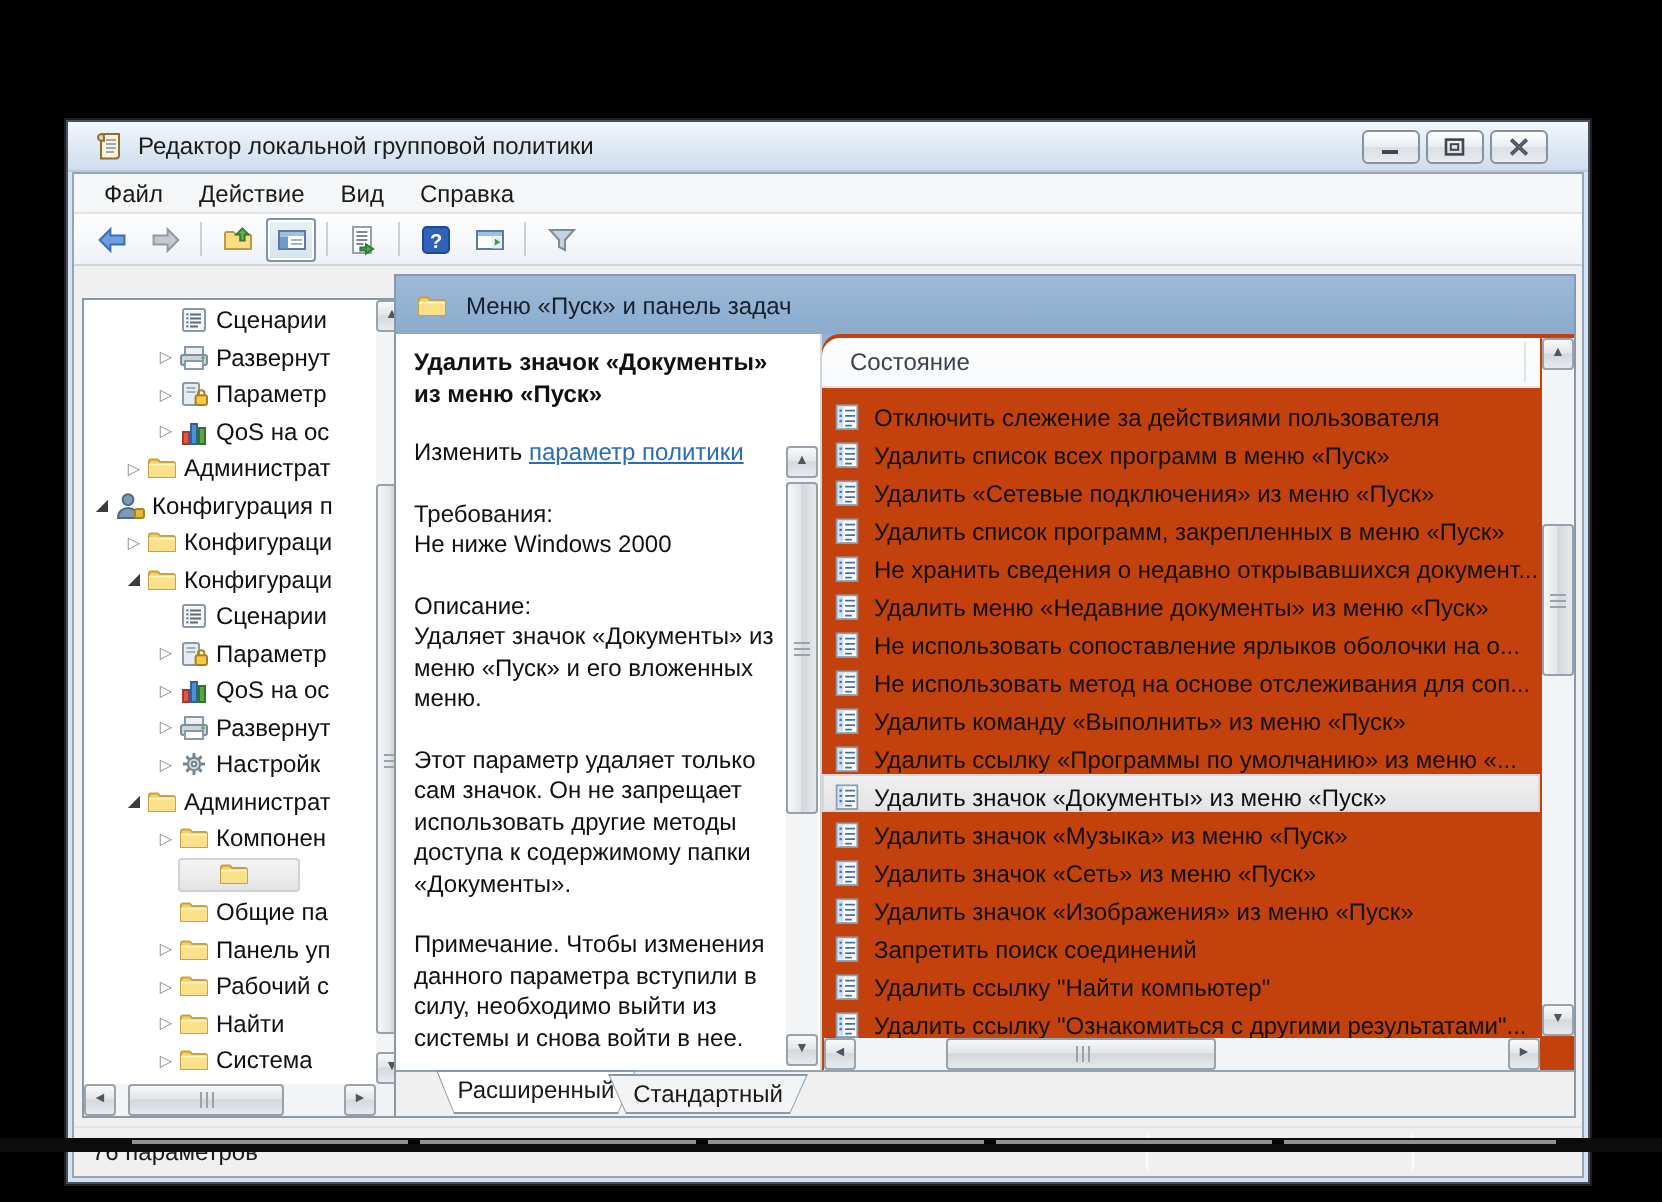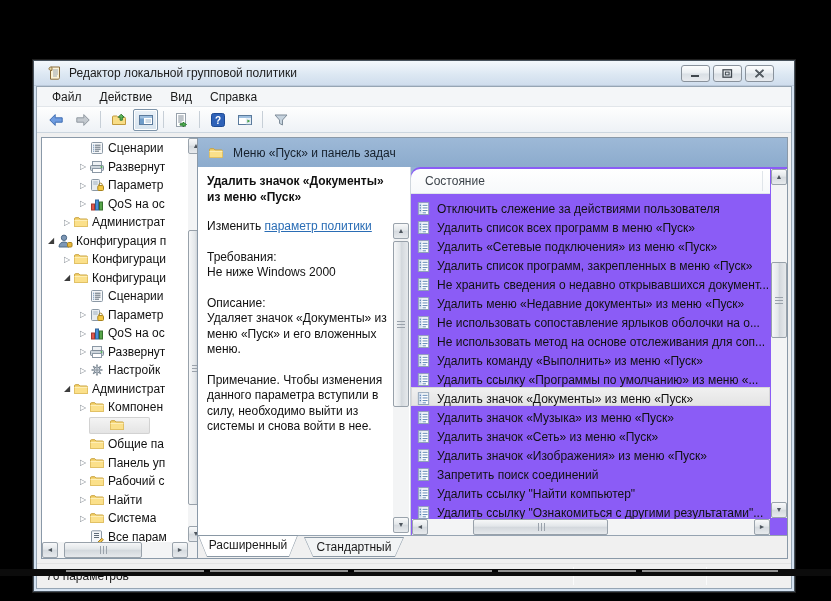--- a/index.html
+++ b/index.html
@@ -27,21 +27,21 @@
   .toolbar{height:26px;display:flex;align-items:center;padding-left:6px;gap:2px;
            background:linear-gradient(#fefefe,#eef2f6);border-bottom:1px solid #ccd6df;}
   .tb-btn{width:25px;height:22px;display:flex;align-items:center;justify-content:center;
           background:transparent;border:1px solid transparent;border-radius:2px;padding:0;}
   .tb-btn.pressed{border-color:#7d93a8;background:linear-gradient(#eaf1f8,#d7e3ee);box-shadow:inset 0 0 0 1px #fff;}
   .tb-sep{width:1px;height:17px;background:#c7cfd7;margin:0 3px;}
 
   .content{position:absolute;left:0;right:0;top:46px;bottom:25px;}
 
   
-  .tree-panel{position:absolute;left:4px;top:4px;bottom:4px;width:164px;background:#fff;border:1px solid #8a99a8;}
+  .tree-panel{position:absolute;left:4px;top:16px;bottom:4px;width:164px;background:#fff;border:1px solid #8a99a8;}
   .tree-rows{position:absolute;left:0;top:1px;right:16px;bottom:16px;overflow:hidden;}
   .tree-row{height:18.5px;display:flex;align-items:center;white-space:nowrap;font-size:12px;color:#111;}
   .expander{width:12px;flex:none;text-align:center;font-size:8px;color:#848b93;}
   .expander.open{color:#3c3c3c;}
   .sel-wrap{display:flex;align-items:center;height:17px;border-radius:2px;padding:0 3px 0 0;overflow:hidden;}
   .tree-row.selected .sel-wrap{background:linear-gradient(#f5f5f5,#e3e3e3);box-shadow:inset 0 0 0 1px #d2d2d2;flex-direction:column;}
   .ticon{width:18px;flex:none;display:flex;align-items:center;}
   .tlabel{padding-left:1px;overflow:hidden;}
 
   
@@ -68,21 +68,21 @@
   .desc-pane{position:absolute;left:0;top:29px;width:213px;bottom:23px;background:#fff;
              border-right:1px solid #cfd6dd;font-size:12px;color:#111;}
   .desc-content{position:absolute;left:9px;right:19px;top:7px;bottom:4px;line-height:15.5px;overflow:hidden;}
   .desc-title{font-weight:bold;margin:0 0 14px 0;}
   .desc-content p{margin:0 0 15px 0;}
   .desc-content a{color:#2a6db5;text-decoration:underline;cursor:pointer;}
   .desc-vsb{position:absolute;right:1px;top:56px;bottom:2px;width:16px;background:#f3f4f5;}
 
   .list-zone{position:absolute;left:213px;right:0;top:29px;bottom:23px;}
   .corner-bg{position:absolute;left:0;top:0;width:22px;height:22px;background:#93b1d2;}
-  .list-white{position:absolute;left:0;top:0;right:0;bottom:0;background:#8b5cf6;border-radius:9px 0 0 0;}
+  .list-white{position:absolute;left:0;top:0;right:0;bottom:0;background:#c2410c;border-radius:9px 0 0 0;}
   .col-header{position:absolute;left:0;right:17px;top:2px;height:25px;border-bottom:1px solid #e0e5ea;
               background:linear-gradient(#ffffff,#f7f9fb);font-size:12px;color:#3c434a;
               padding-left:14px;line-height:25px;border-radius:9px 0 0 0;}
   .col-div{position:absolute;right:24px;top:4px;height:20px;width:1px;background:#e0e5ea;}
   .rows{position:absolute;left:0;right:17px;top:30px;height:323px;overflow:hidden;}
   .list-row{height:19px;display:flex;align-items:flex-end;padding-left:5px;font-size:12px;color:#111;
             white-space:nowrap;overflow:hidden;}
   .list-row .licon{width:21px;flex:none;display:flex;align-items:center;}
   .list-row.selected{background:linear-gradient(#f1f1f1,#e3e3e3);box-shadow:inset 0 0 0 1px #d8d8d8;}
   .list-vsb{position:absolute;right:0;top:2px;bottom:17px;width:16px;background:#f3f4f5;}
@@ -574,20 +574,21 @@
             </span>
           <span>Меню «Пуск» и панель задач</span>
         </div>
 
         <div class="desc-pane">
           <div class="desc-content">
             <div class="desc-title">Удалить значок «Документы» из меню «Пуск»</div>
             <p><span>Изменить</span> <a>параметр политики</a></p>
             <p><span>Требования:</span><br><span>Не ниже Windows 2000</span></p>
             <p><span>Описание:</span><br><span>Удаляет значок «Документы» из меню «Пуск» и его вложенных меню.</span></p>
+            <p>Этот параметр удаляет только сам значок. Он не запрещает использовать другие методы доступа к содержимому папки «Документы».</p>
             <p>Примечание. Чтобы изменения данного параметра вступили в силу, необходимо выйти из системы и снова войти в нее.</p>
           </div>
           <div class="desc-vsb">
             <button class="sb-btn" style="top:0;">▲</button>
             <div class="sb-thumb-v" style="top:18px;height:166px;">
                 <span class="grip-v"></span>
               </div>
             <button class="sb-btn" style="bottom:0;">▼</button>
           </div>
         </div>
@@ -899,21 +900,21 @@
               <button class="sb-btn" style="left:0;">◄</button>
               <div class="sb-thumb-h" style="left:61px;width:135px;">
                   <span class="grip-h"></span>
                 </div>
               <button class="sb-btn" style="right:0;">►</button>
             </div>
           </div>
         </div>
 
         <div class="tabstrip" id="tabstrip">
-            <div class="tab active" style="left: 0; width: 100px; top: -1px; height: 22px;">
+            <div class="tab active" style="left: 20px; width: 100px; top: -1px; height: 22px;">
               <div class="tab-outer"></div>
               <div class="tab-inner">Расширенный</div>
             </div>
             <div class="tab" style="left: 106px; width: 100px; top: 1px; height: 20px;">
               <div class="tab-outer"></div>
               <div class="tab-inner">Стандартный</div>
             </div>
           </div>
       </div>
 

